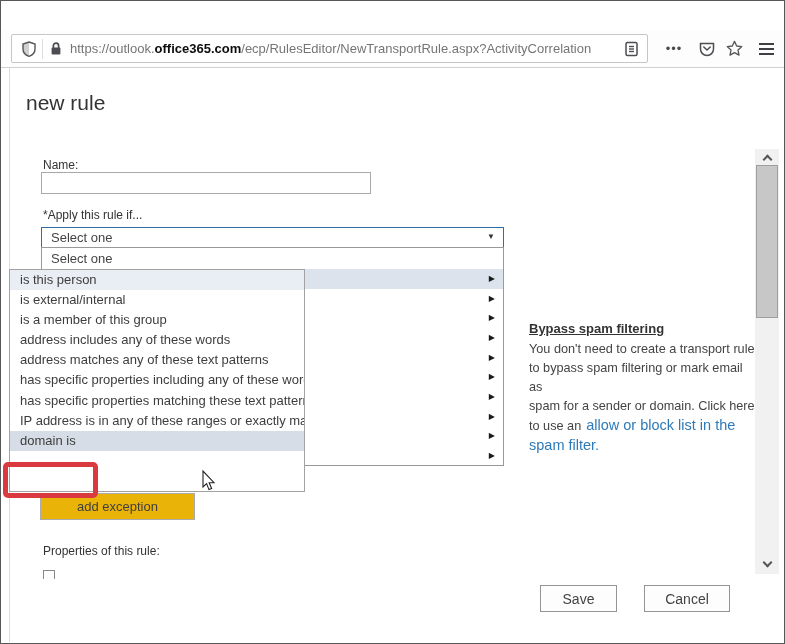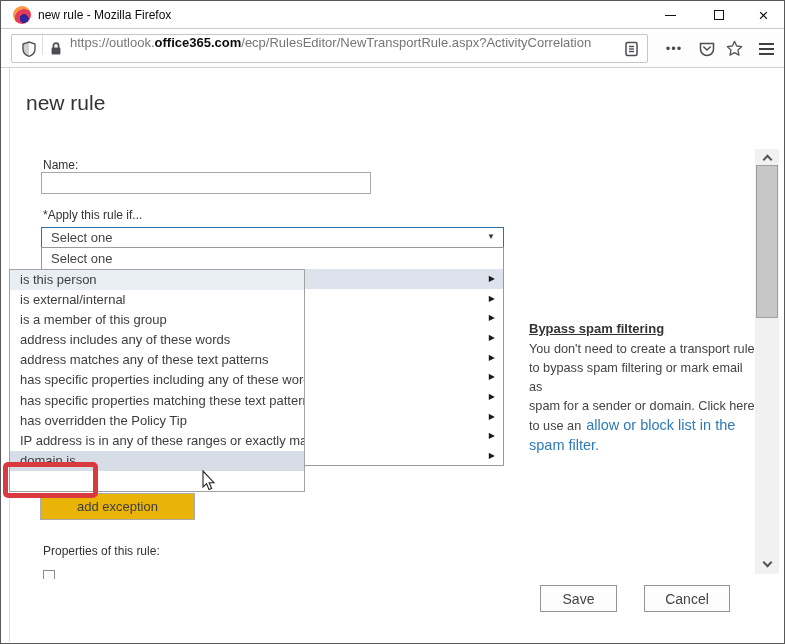--- a/index.html
+++ b/index.html
@@ -19,21 +19,21 @@
   .win-btn { position:absolute; top:0; width:45px; height:28px; display:flex; align-items:center; justify-content:center; }
   .btn-min { left:647px; } .btn-max { left:695px; } .btn-close { left:740px; }
   .glyph-min { width:11px; height:0; border-top:1px solid #111; display:block; }
   .glyph-max { width:10px; height:10px; border:1px solid #111; display:block; }
   .glyph-close { font-size:17px; color:#111; line-height:1; font-weight:400; }
   
   .toolbar { position:absolute; left:0; top:29px; width:100%; height:38px;
     background:#fdfdfd; border-bottom:1px solid #d0d0d0; }
   .urlfield { position:absolute; left:10px; top:4px; width:637px; height:29px;
     border:1px solid #c6c6c6; border-radius:2px; background:#fff;
-    display:flex; }
+    display:flex; align-items:center; }
   .uf-sep { width:1px; height:20px; background:#ddd; margin:0 6px 0 5px; }
   .url-text { font-size:13px; color:#757575; white-space:nowrap; overflow:hidden; flex:1; }
   .url-text b { color:#0c0c0d; }
   .tb-icon { display:flex; align-items:center; justify-content:center; }
   .shield-i { margin-left:9px; }
   .reader-i { margin-right:8px; }
   .more-dots { position:absolute; left:658px; top:4px; width:30px; height:29px;
     display:flex; align-items:center; justify-content:center;
     font-size:13px; letter-spacing:1px; color:#4a4a4f; }
   .pocket-i { position:absolute; left:692px; top:4px; width:28px; height:29px; }
@@ -98,33 +98,20 @@
     font-size:14px; color:#444; display:flex; align-items:center; justify-content:center;
     font-family:inherit; }
   .save-btn { left:539px; width:77px; }
   .cancel-btn { left:643px; width:86px; }
 </style>
 </head>
 <body>
 
 <div id="app" style="--accent: #2f6fa5; --hover: #dce3ed; --selrow: #d6dde6; --red: #db3940; --link: #2e7ab8;">
 
-  <div class="titlebar">
-    <span class="ff-icon"></span>
-    <span class="win-title">new rule - Mozilla Firefox</span>
-    <div class="win-btn btn-min">
-        <span class="glyph-min"></span>
-      </div>
-    <div class="win-btn btn-max">
-        <span class="glyph-max"></span>
-      </div>
-    <div class="win-btn btn-close">
-        <span class="glyph-close">×</span>
-      </div>
-  </div>
 
   <div class="toolbar">
     <div class="urlfield">
       <span class="tb-icon shield-i">
         <svg width="16" height="16" viewBox="0 0 16 16">
           <path d="M8 1 L14 3 V8 C14 12 11 14.3 8 15.3 C5 14.3 2 12 2 8 V3 Z" fill="none" stroke="#55555a" stroke-width="1.4"></path>
           <path d="M8 1 L2 3 V8 C2 12 5 14.3 8 15.3 Z" fill="#55555a" opacity="0.28"></path>
         </svg>
       </span>
       <span class="uf-sep"></span>
@@ -215,21 +202,20 @@
 
   <div class="submenu">
 
   <div class="submenu-item">is this person</div>
       <div class="submenu-item">is external/internal</div>
       <div class="submenu-item">is a member of this group</div>
       <div class="submenu-item">address includes any of these words</div>
       <div class="submenu-item">address matches any of these text patterns</div>
       <div class="submenu-item">has specific properties including any of these words</div>
       <div class="submenu-item">has specific properties matching these text patterns</div>
-      <div class="submenu-item">has overridden the Policy Tip</div>
       <div class="submenu-item">IP address is in any of these ranges or exactly matches</div>
       <div class="submenu-item">domain is</div>
     </div>
 
   <div class="red-annotation"></div>
 
   <div class="cursor">
     <svg width="15" height="22" viewBox="0 0 15 22">
       <path d="M1 1 L1 17 L4.6 13.6 L7 19.6 L9.6 18.5 L7.2 12.7 L12 12.7 Z" fill="#fff" stroke="#222" stroke-width="1.1"></path>
     </svg>

